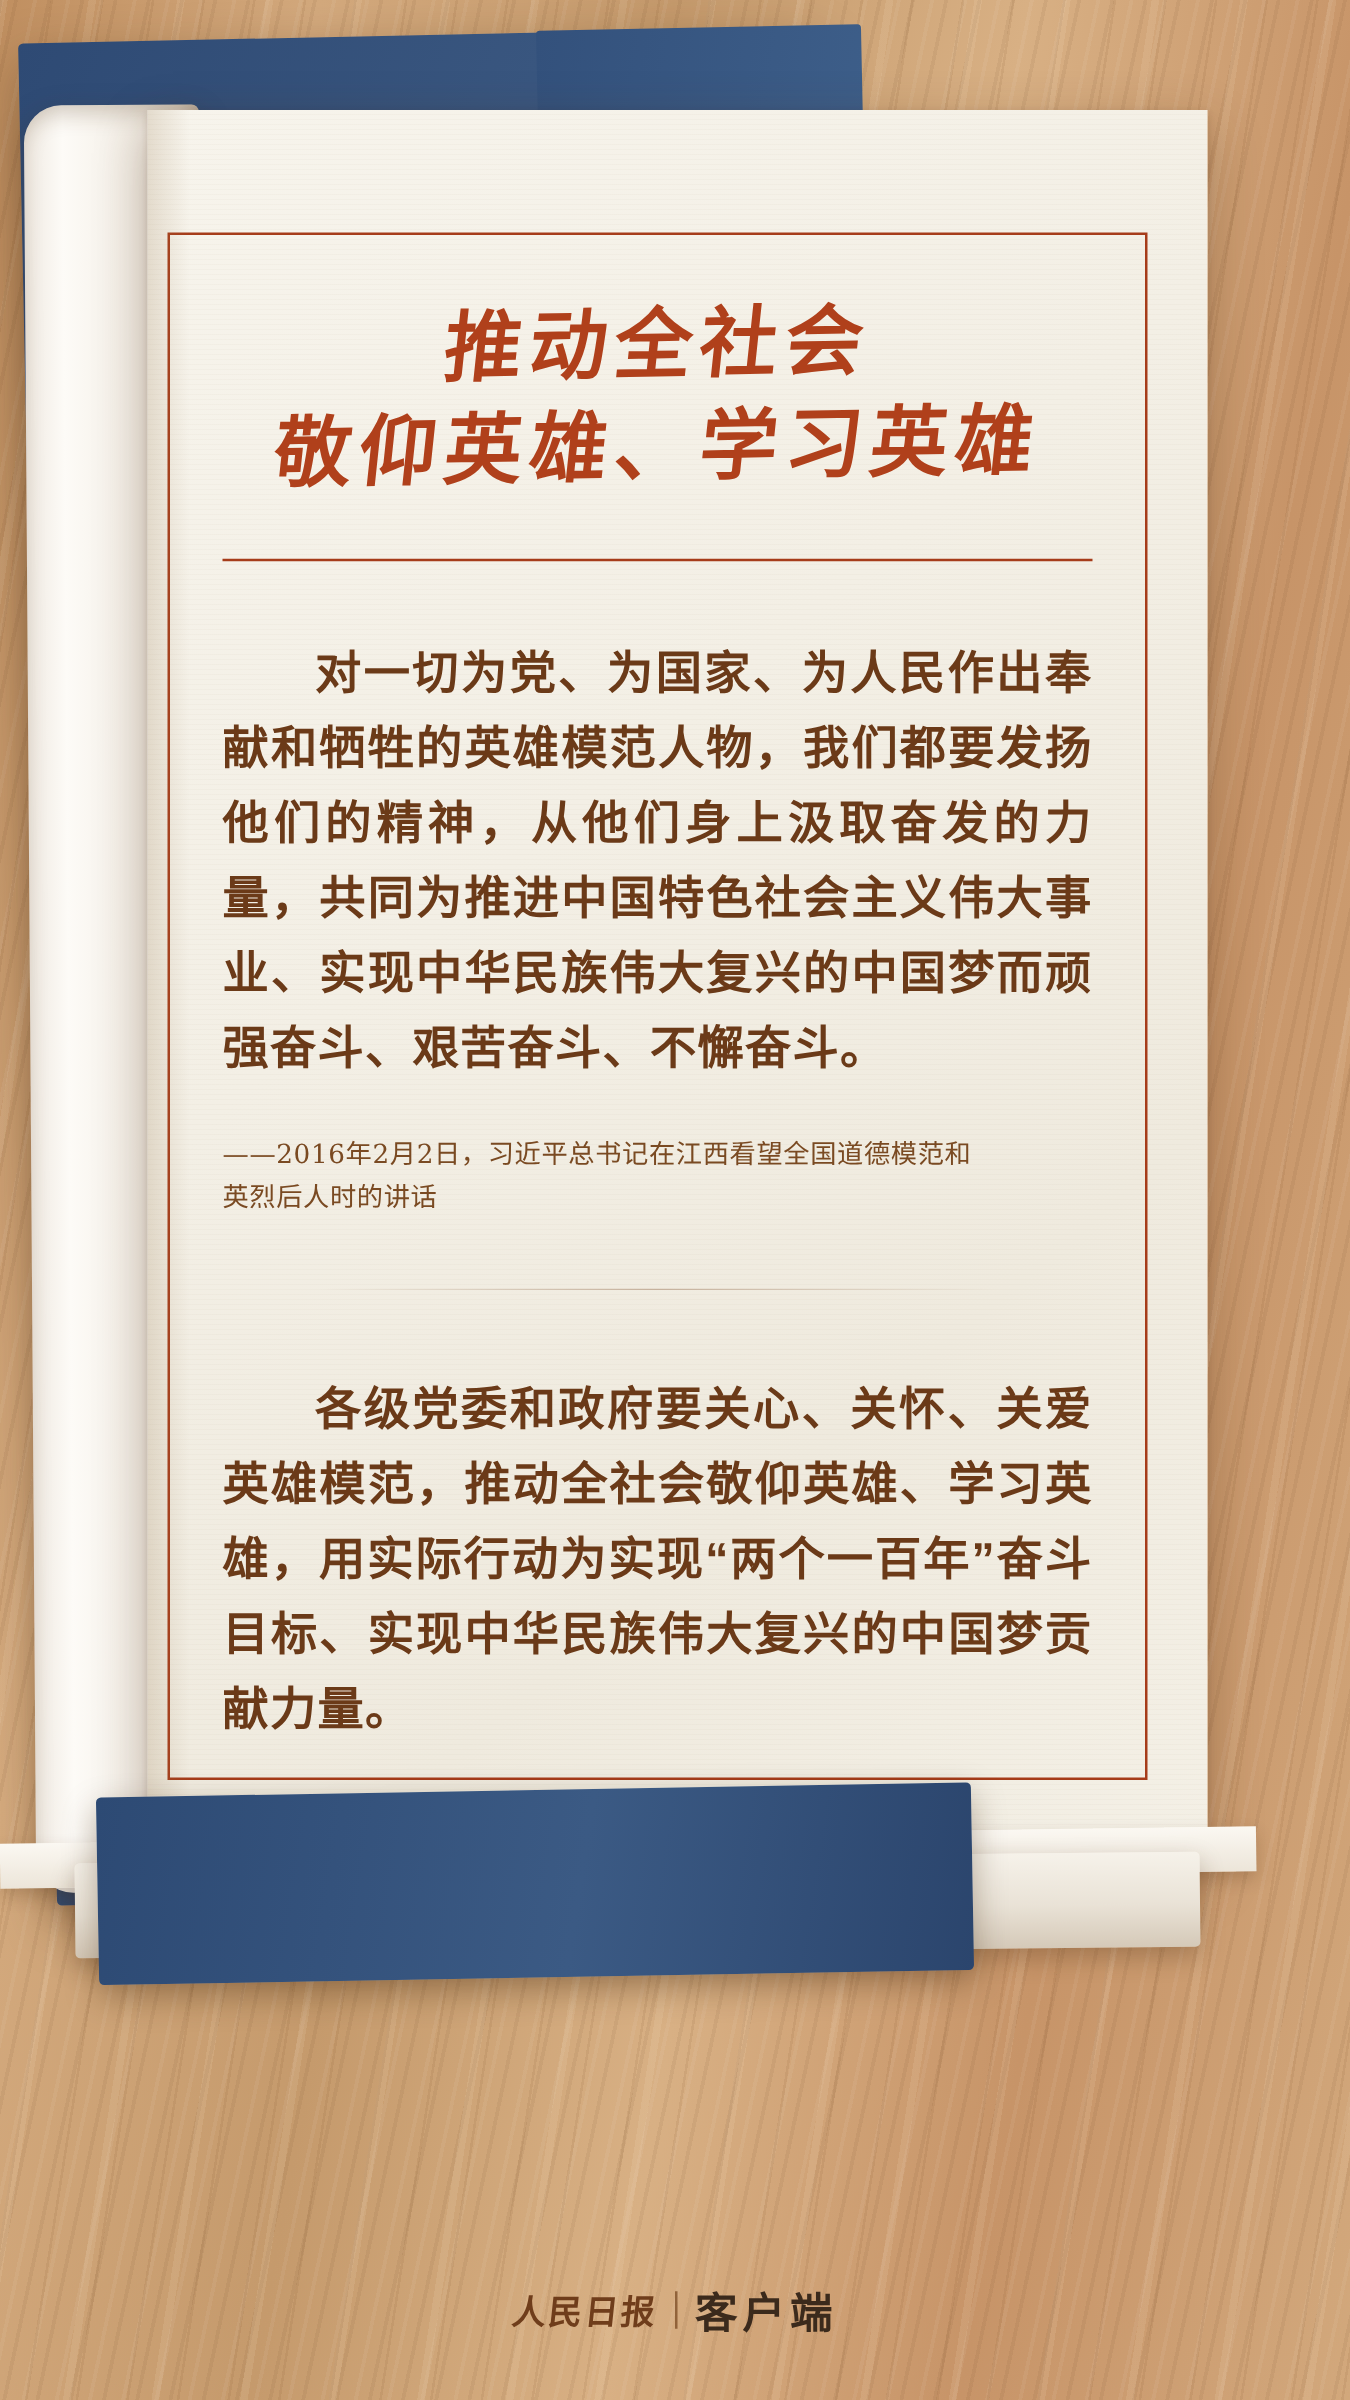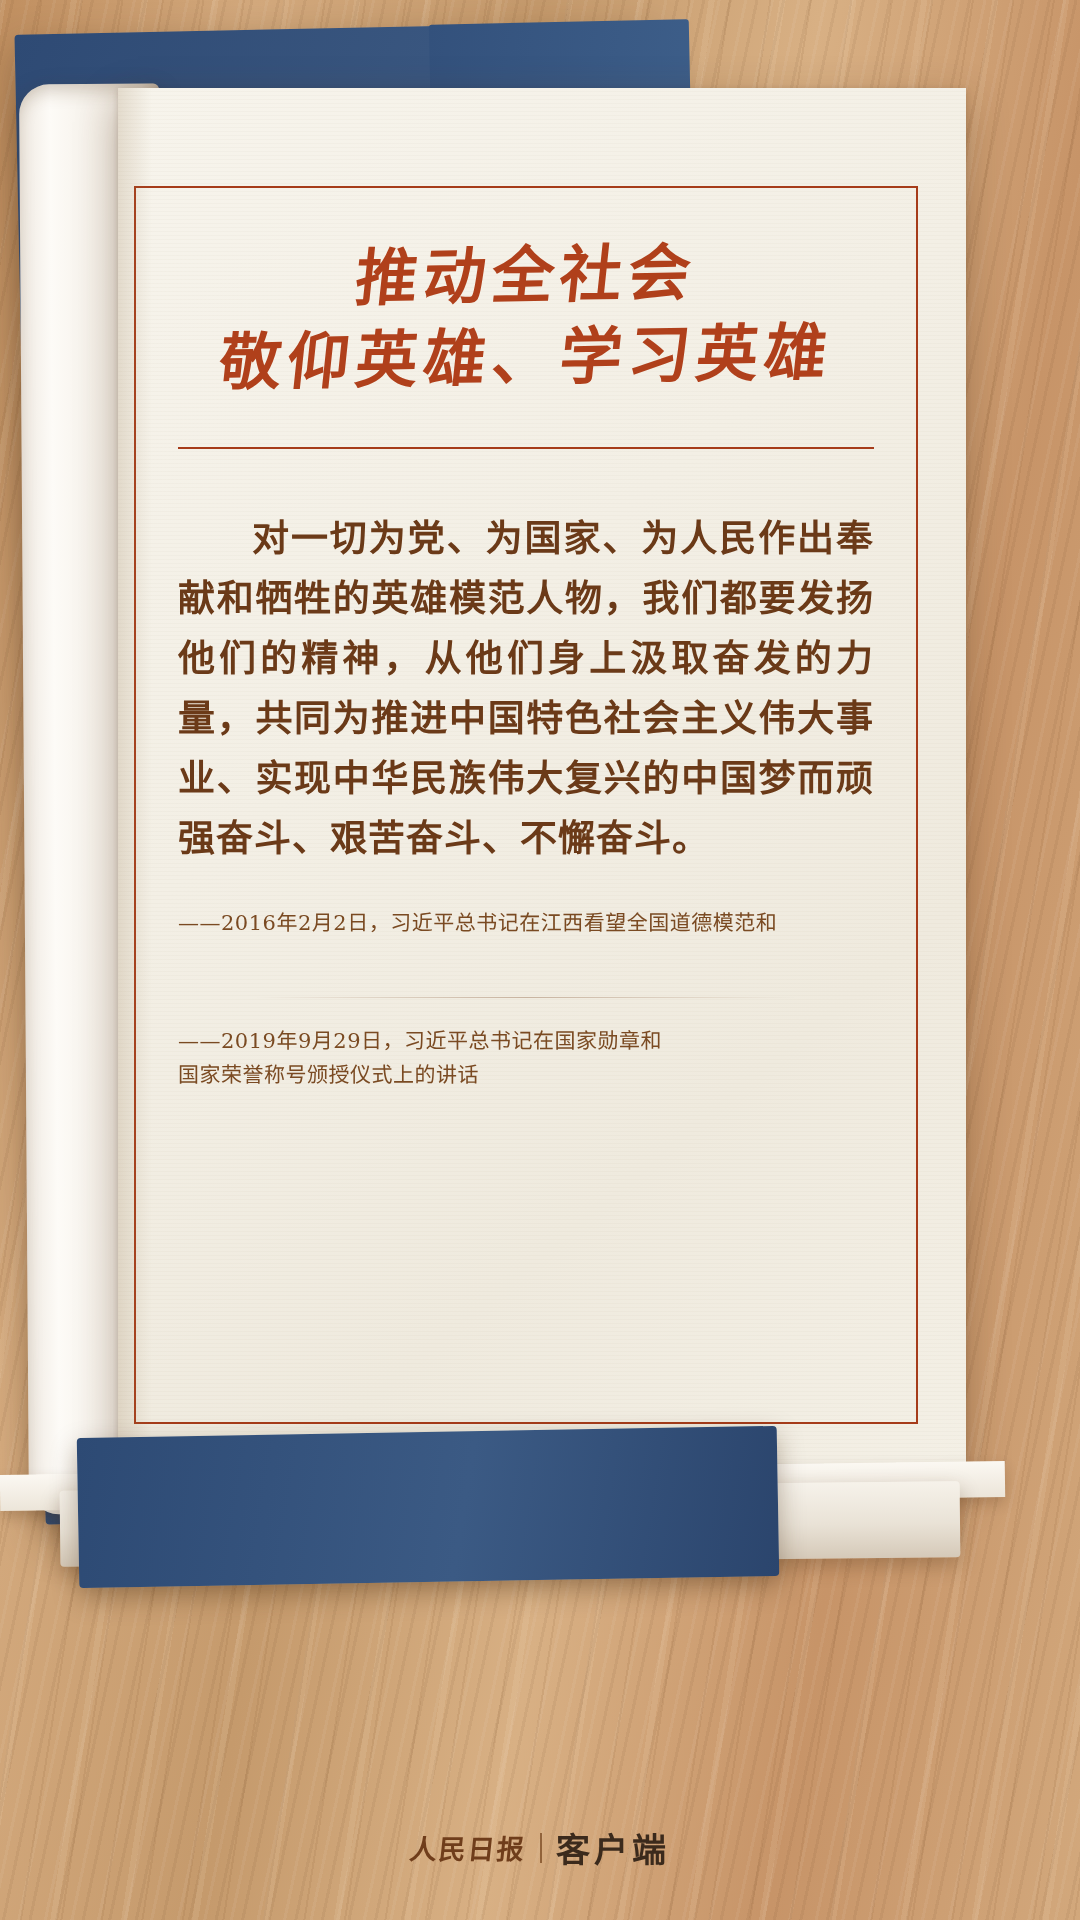--- a/index.html
+++ b/index.html
@@ -277,24 +277,26 @@
       <div class="title">
         <span class="l1">推动全社会</span>
         <span class="l2">敬仰英雄、学习英雄</span>
       </div>
 
       <div class="divider"></div>
 
       <p class="quote block-1">对一切为党、为国家、为人民作出奉献和牺牲的英雄模范人物，我们都要发扬他们的精神，从他们身上汲取奋发的力量，共同为推进中国特色社会主义伟大事业、实现中华民族伟大复兴的中国梦而顽强奋斗、艰苦奋斗、不懈奋斗。</p>
       <div class="source">
         <span class="l">——2016年2月2日，习近平总书记在江西看望全国道德模范和</span>
+        <span class="l">英烈后人时的讲话</span>
       </div>
 
       <div class="soft-divider"></div>
 
+      <p class="quote block-2">各级党委和政府要关心、关怀、关爱英雄模范，推动全社会敬仰英雄、学习英雄，用实际行动为实现“两个一百年”奋斗目标、实现中华民族伟大复兴的中国梦贡献力量。</p>
       <div class="source">
         <span class="l">——2019年9月29日，习近平总书记在国家勋章和</span>
         <span class="l">国家荣誉称号颁授仪式上的讲话</span>
       </div>
 
     </div>
   </div>
 
   <div class="paper-band"></div>
   <div class="paper-stack"></div>

